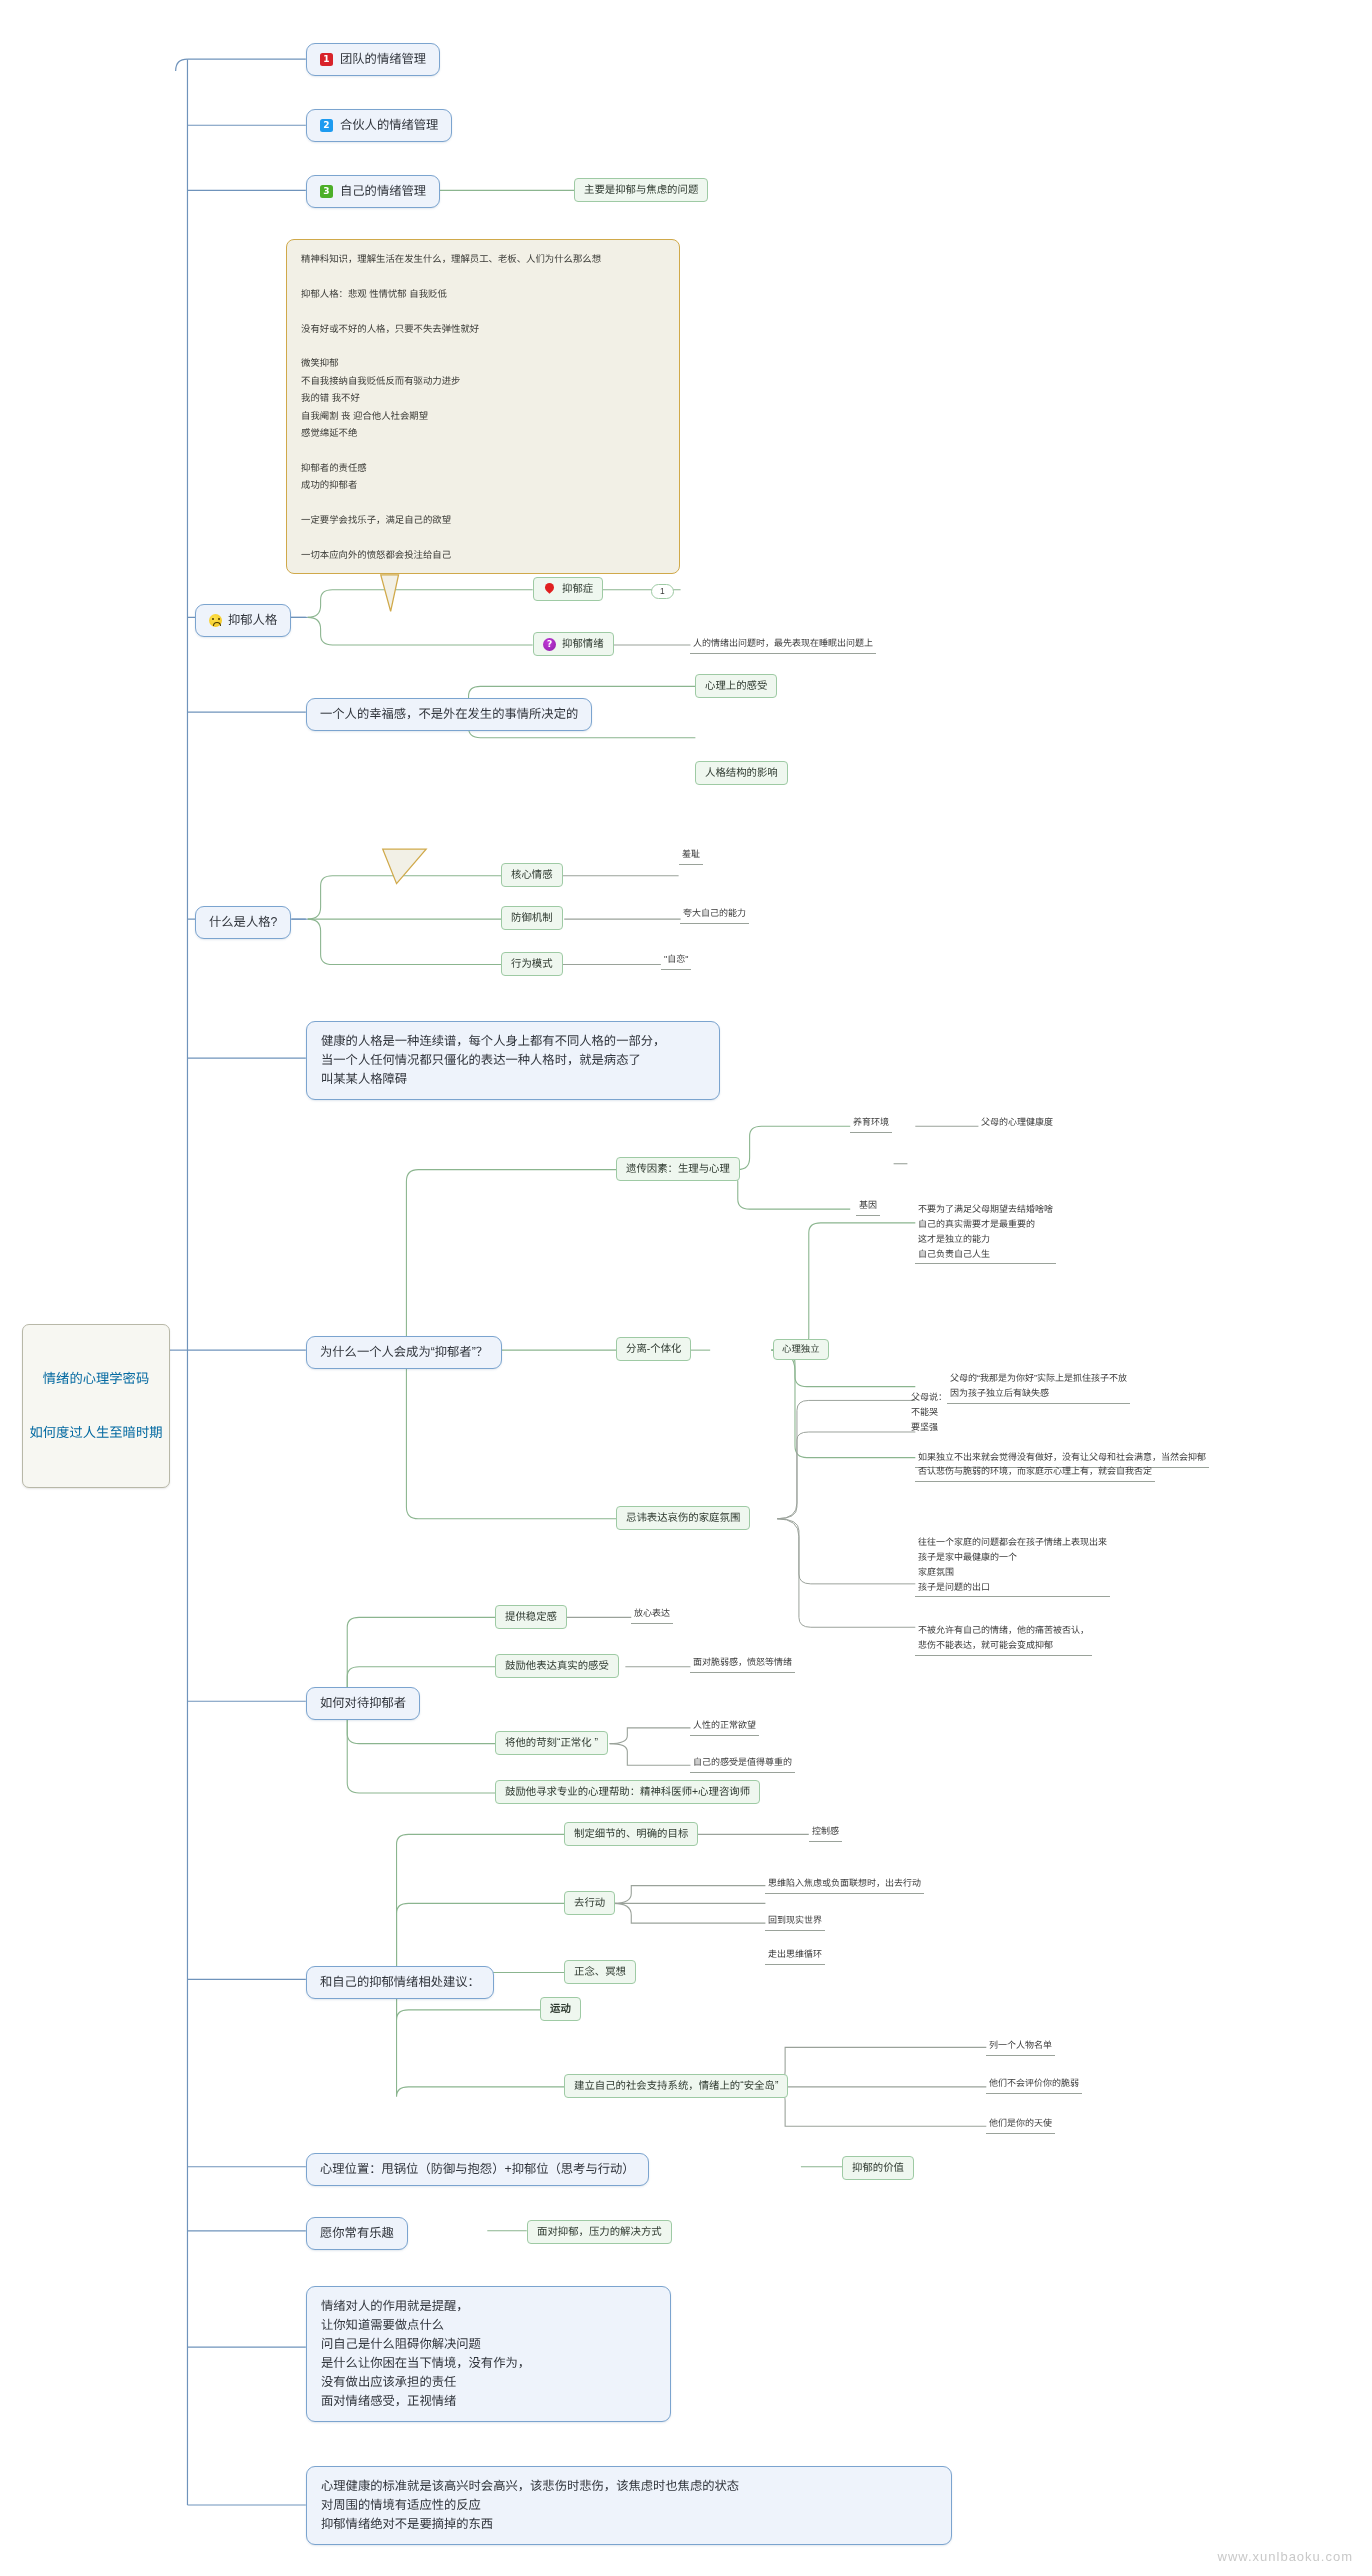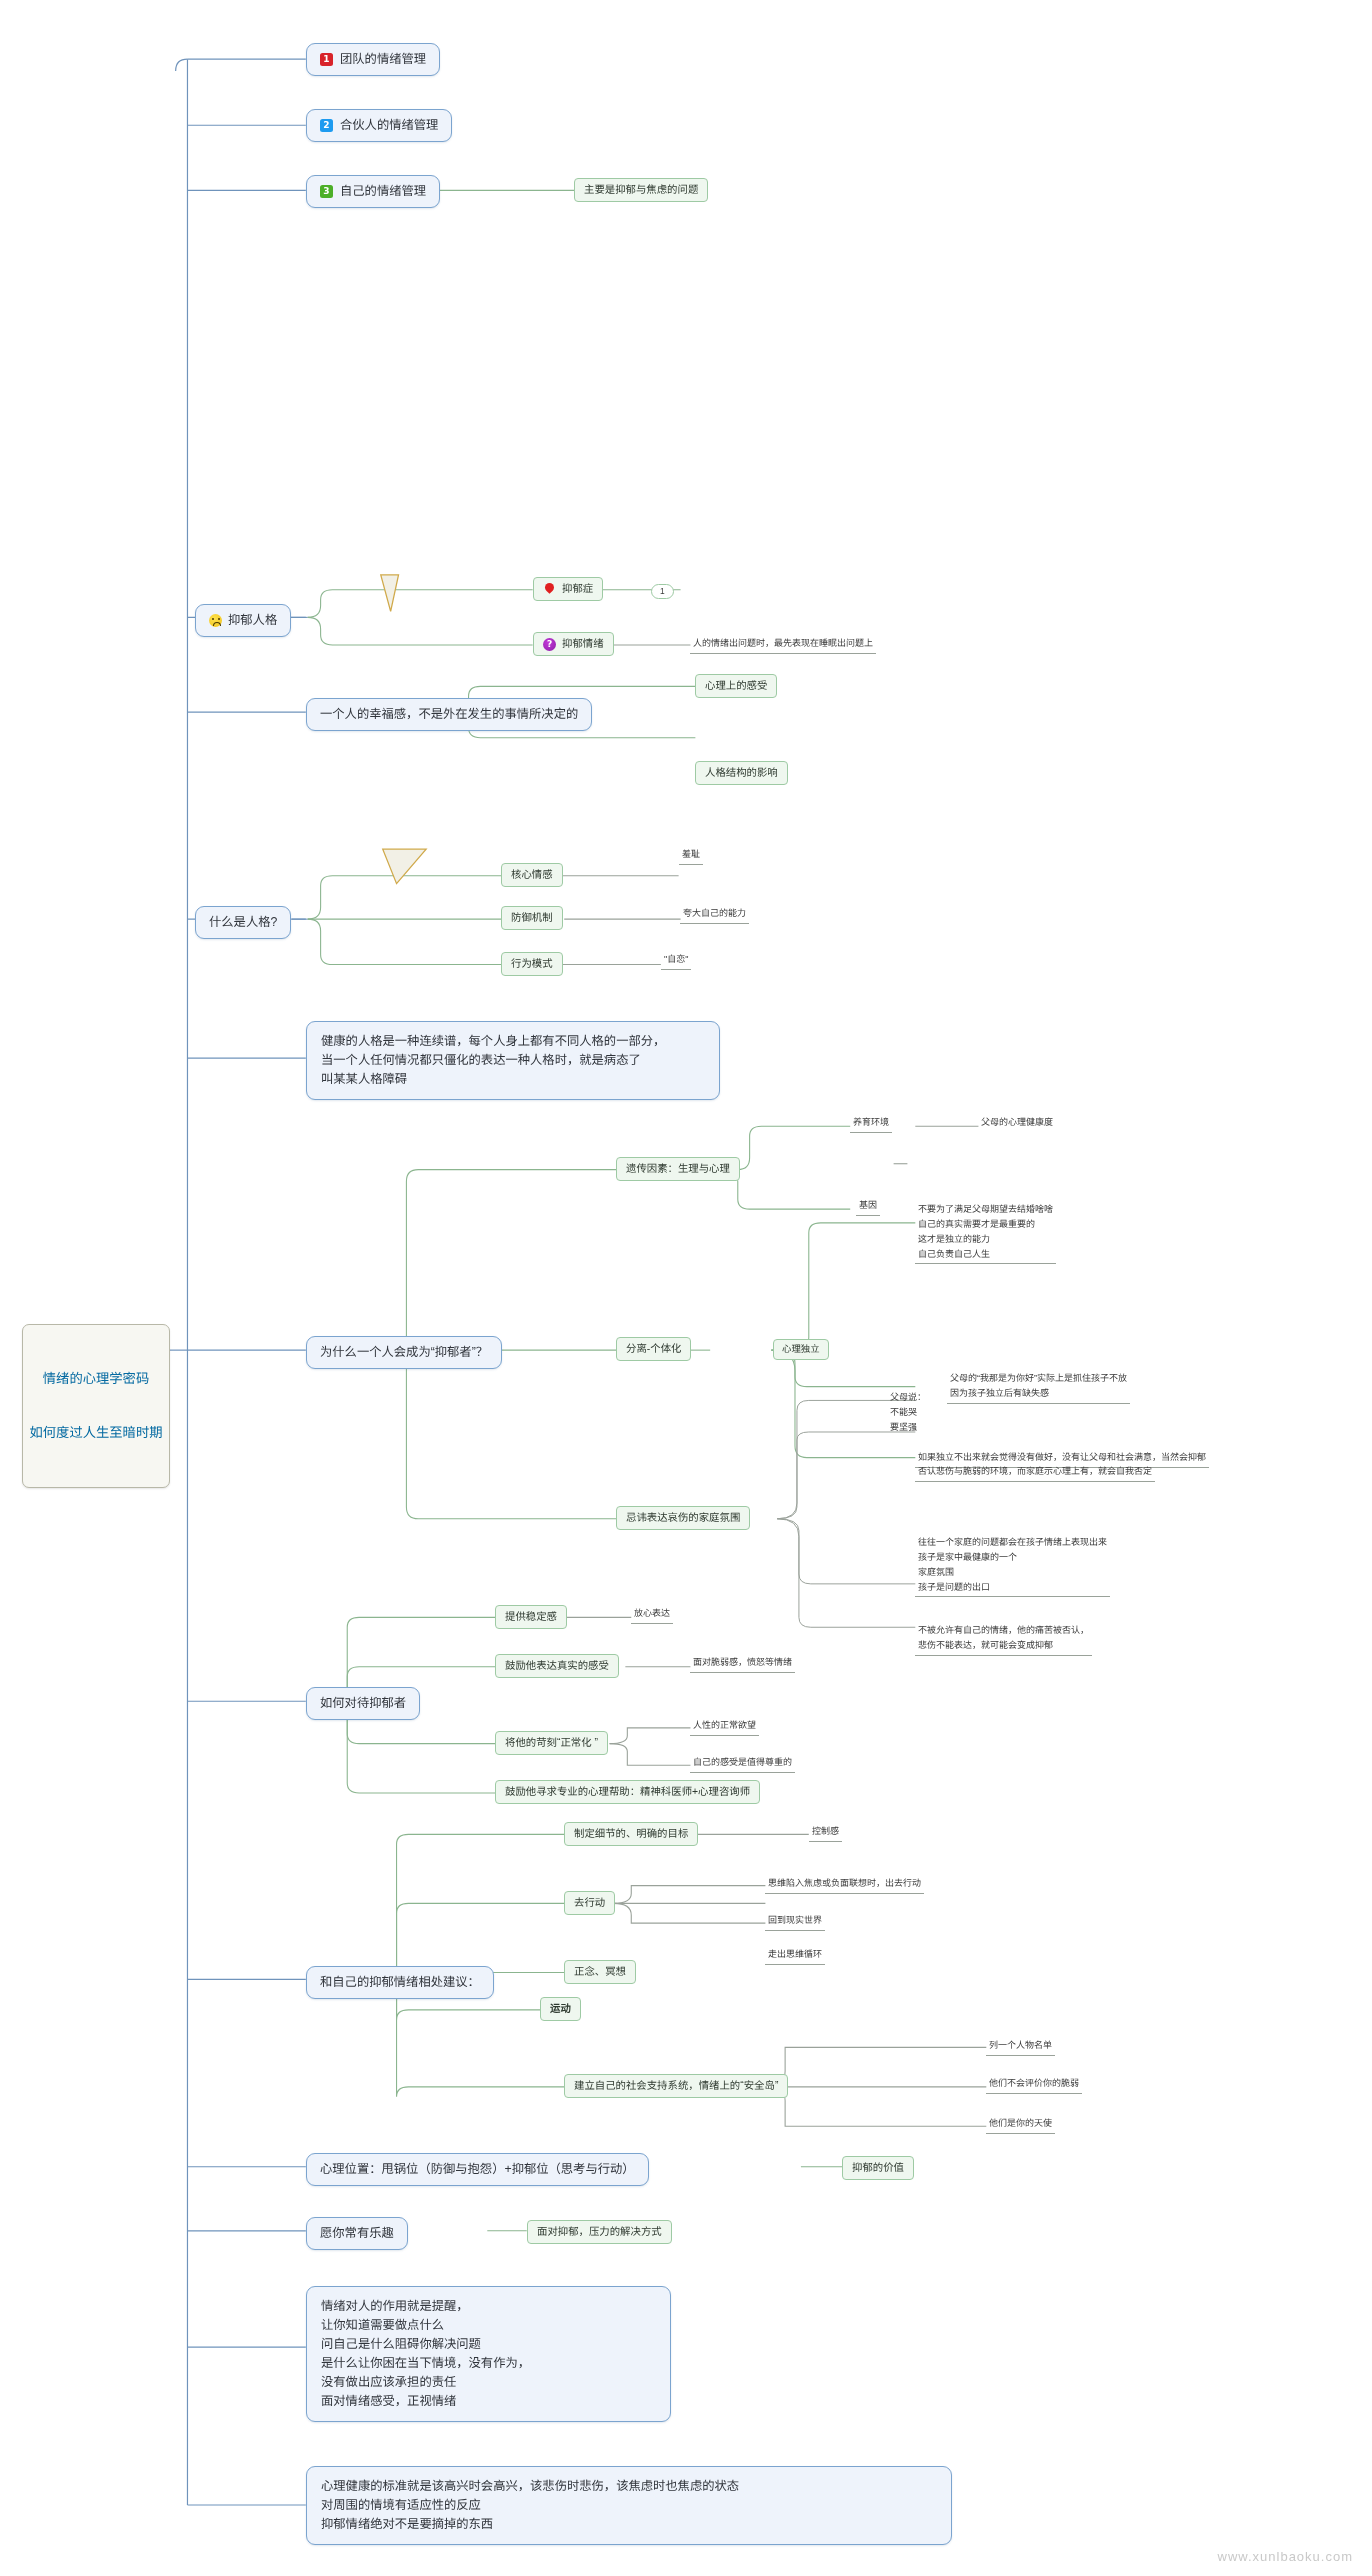--- a/index.html
+++ b/index.html
@@ -290,20 +290,40 @@
   </div>
 
   <div class="node blue" style="left:306px; top:175px;">
     <span class="badge badge-3">3</span>
     <span>自己的情绪管理</span>
   </div>
   <div class="node green" style="left:574px; top:178px;">
     <span>主要是抑郁与焦虑的问题</span>
   </div>
 
+  <div class="node note" style="left:286px; top:239px; width:394px;">
+    <span>精神科知识，理解生活在发生什么，理解员工、老板、人们为什么那么想
+
+抑郁人格：悲观 性情忧郁 自我贬低
+
+没有好或不好的人格，只要不失去弹性就好
+
+微笑抑郁
+不自我接纳自我贬低反而有驱动力进步
+我的错 我不好
+自我阉割 丧 迎合他人社会期望
+感觉绵延不绝
+
+抑郁者的责任感
+成功的抑郁者
+
+一定要学会找乐子，满足自己的欲望
+
+一切本应向外的愤怒都会投注给自己</span>
+  </div>
 
   <div class="node blue" style="left:195px; top:604px;">
     <span class="emoji emo-sad"></span>
     <span>抑郁人格</span>
   </div>
   <div class="node green" style="left:533px; top:577px;">
     <span class="emoji emo-pin"></span>
     <span>抑郁症</span>
   </div>
   <div class="node oval" style="left:651px; top:584px;">
@@ -389,21 +409,21 @@
     <span>父母的“我那是为你好”实际上是抓住孩子不放
 因为孩子独立后有缺失感</span>
   </div>
   <div class="node leaf" style="left:915px; top:1450px;">
     <span>如果独立不出来就会觉得没有做好，没有让父母和社会满意，当然会抑郁</span>
   </div>
 
   <div class="node green" style="left:616px; top:1506px;">
     <span>忌讳表达哀伤的家庭氛围</span>
   </div>
-  <div class="node leaf multi noline" style="left:887px; top:1389px;align-items:center;">
+  <div class="node leaf multi noline" style="left:908px; top:1389px;align-items:center;">
     <span>父母说：
 不能哭
 要坚强</span>
   </div>
   <div class="node leaf" style="left:915px; top:1464px;">
     <span>否认悲伤与脆弱的环境，而家庭示心理上有，就会自我否定</span>
   </div>
   <div class="node leaf multi" style="left:915px; top:1534px;">
     <span>往往一个家庭的问题都会在孩子情绪上表现出来
 孩子是家中最健康的一个

